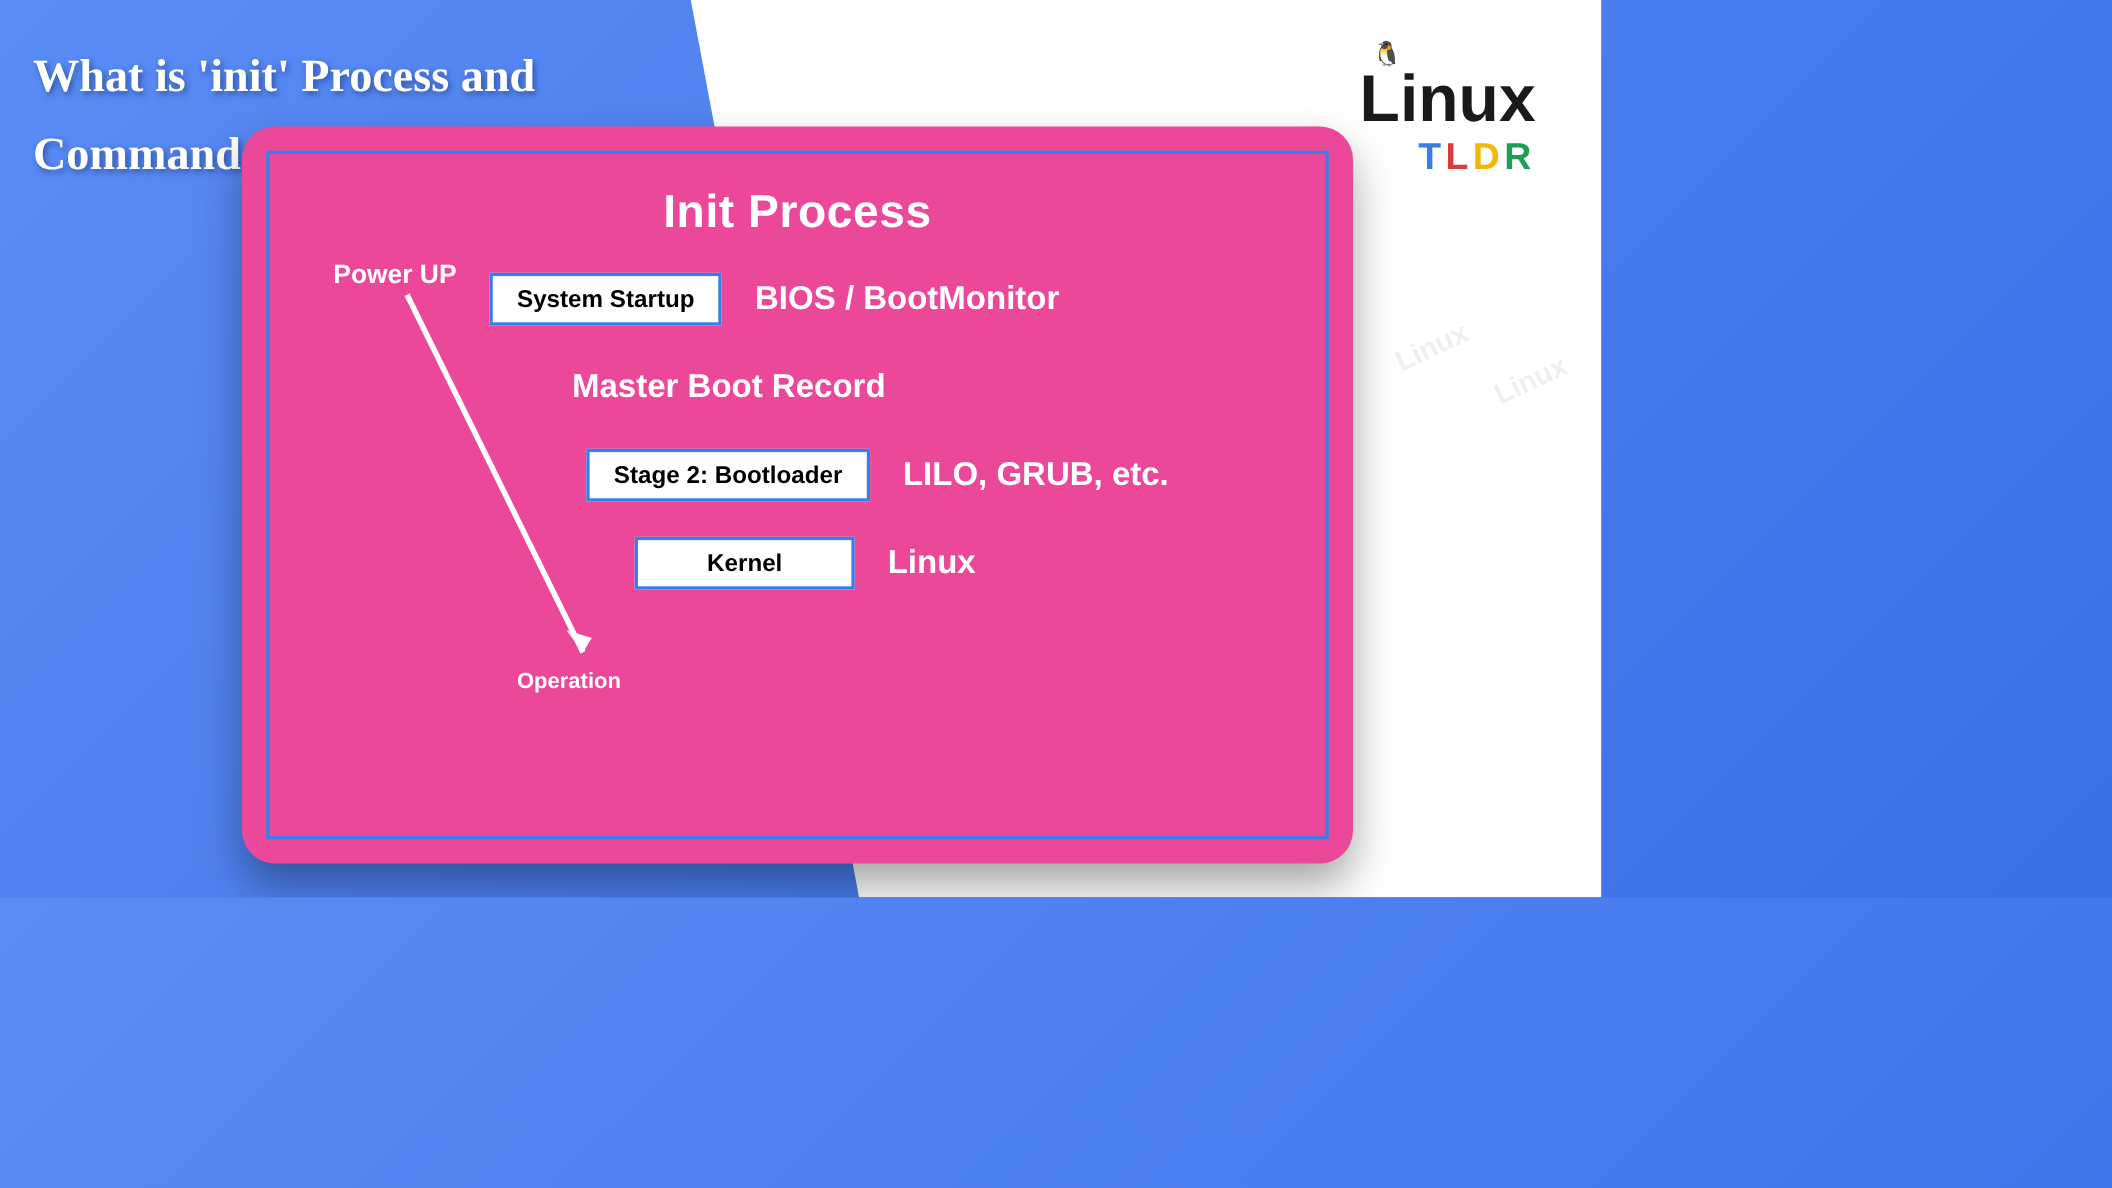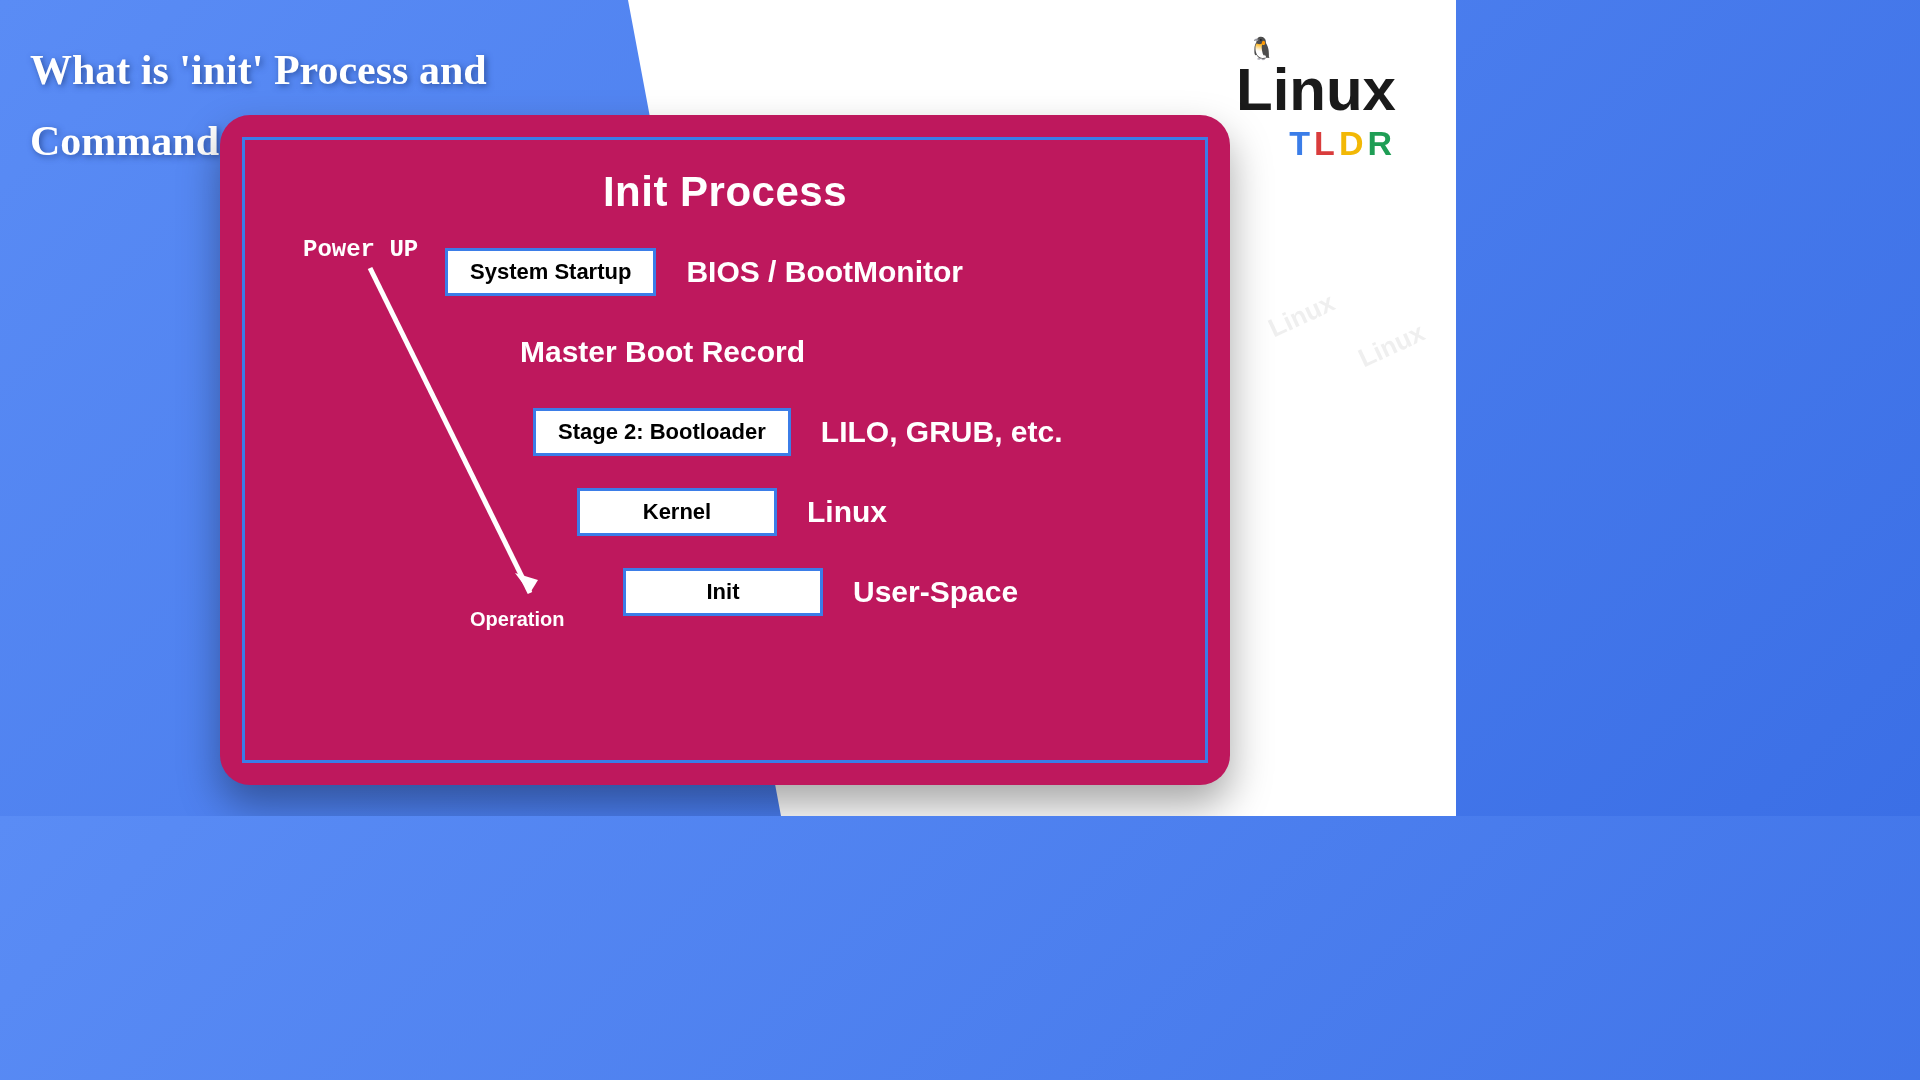--- a/index.html
+++ b/index.html
@@ -68,21 +68,21 @@
 .tldr-d { color: #f2b806; }
 .tldr-r { color: #1f9e55; }
 
 
 .diagram-outer {
   position: absolute;
   top: 115px;
   left: 220px;
   width: 1010px;
   height: 670px;
-  background: #be185d;
+  background: #ec4899;
   border-radius: 30px;
   box-shadow: 0 20px 40px rgba(0,0,0,0.35);
 }
 .diagram-inner {
   position: absolute;
   inset: 22px;
   border: 3px solid #3b7de8;
 }
 
 .diagram-title {
@@ -100,21 +100,20 @@
 }
 
 
 .power-up {
   position: absolute;
   top: 20px;
   left: 58px;
   color: #ffffff;
   font-size: 24px;
   font-weight: 800;
-  font-family: Liberation Mono, monospace;
 }
 .operation {
   position: absolute;
   top: 392px;
   left: 225px;
   color: #ffffff;
   font-size: 20px;
   font-weight: 800;
 }
 
@@ -222,21 +221,17 @@
           <div class="stage-desc">Master Boot Record</div>
         </div>
         <div class="stage-row" style="padding-left:88px">
           <div class="stage-box">Stage 2: Bootloader</div>
           <div class="stage-desc">LILO, GRUB, etc.</div>
         </div>
         <div class="stage-row" style="padding-left:132px">
           <div class="stage-box">Kernel</div>
           <div class="stage-desc">Linux</div>
         </div>
-        <div class="stage-row" style="padding-left:178px">
-          <div class="stage-box">Init</div>
-          <div class="stage-desc">User-Space</div>
-        </div>
       </div>
 
     </div>
   </div>
 </div>
 
 </body></html>

